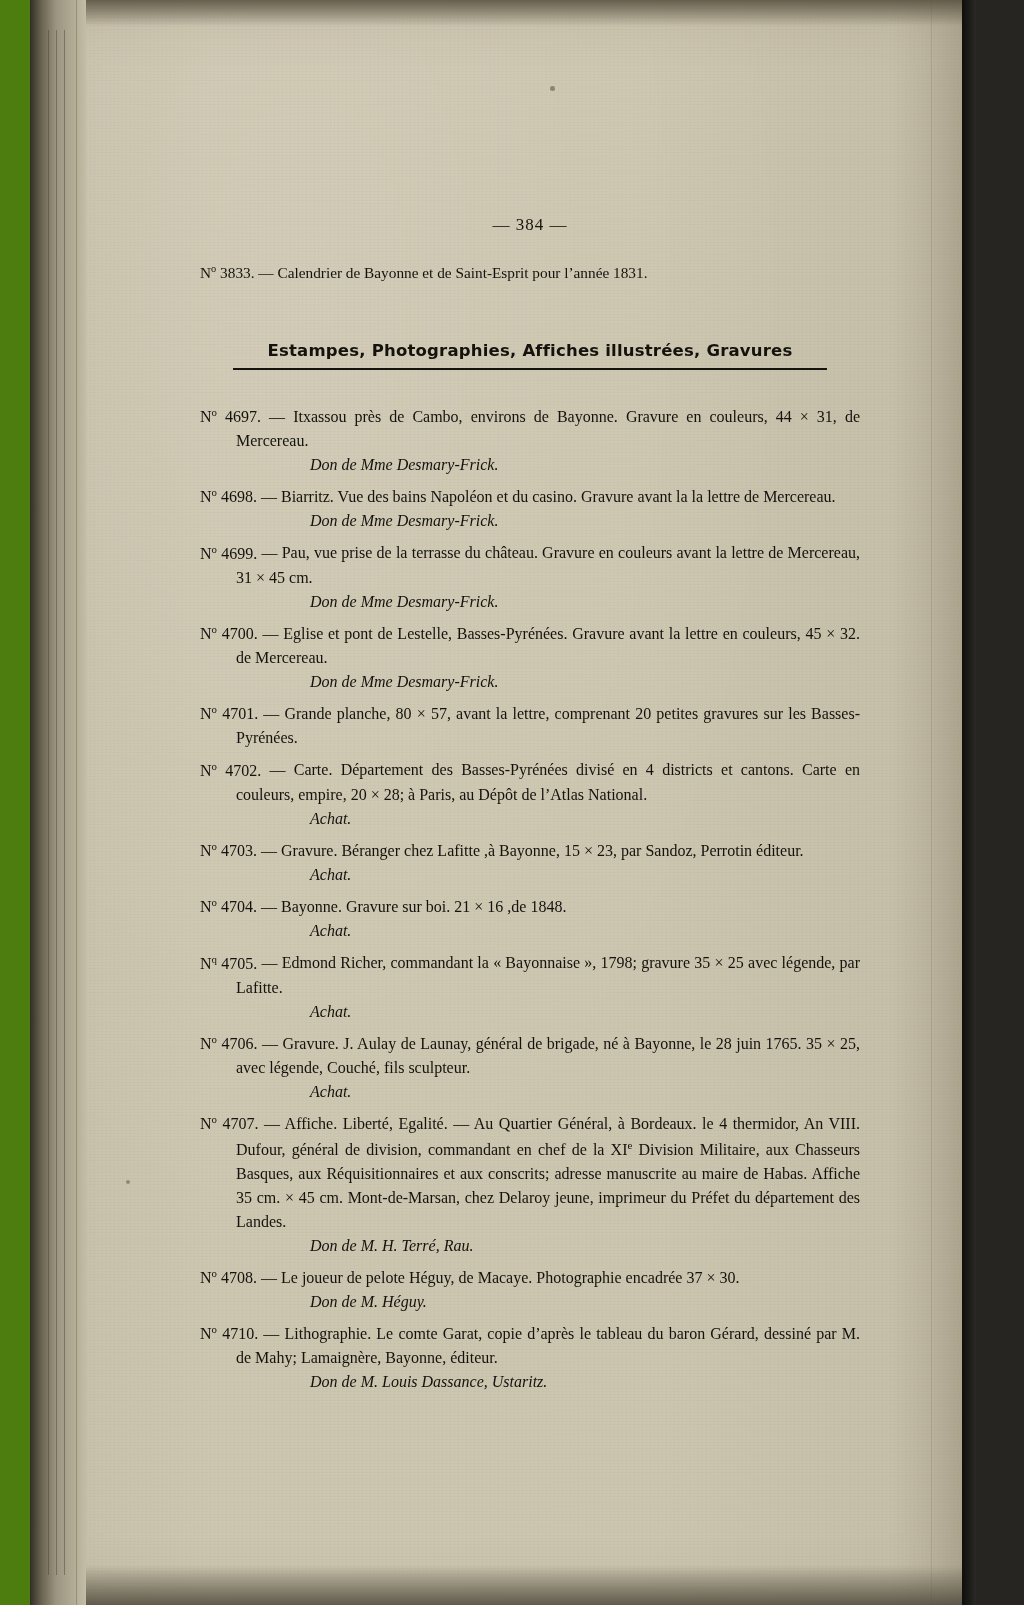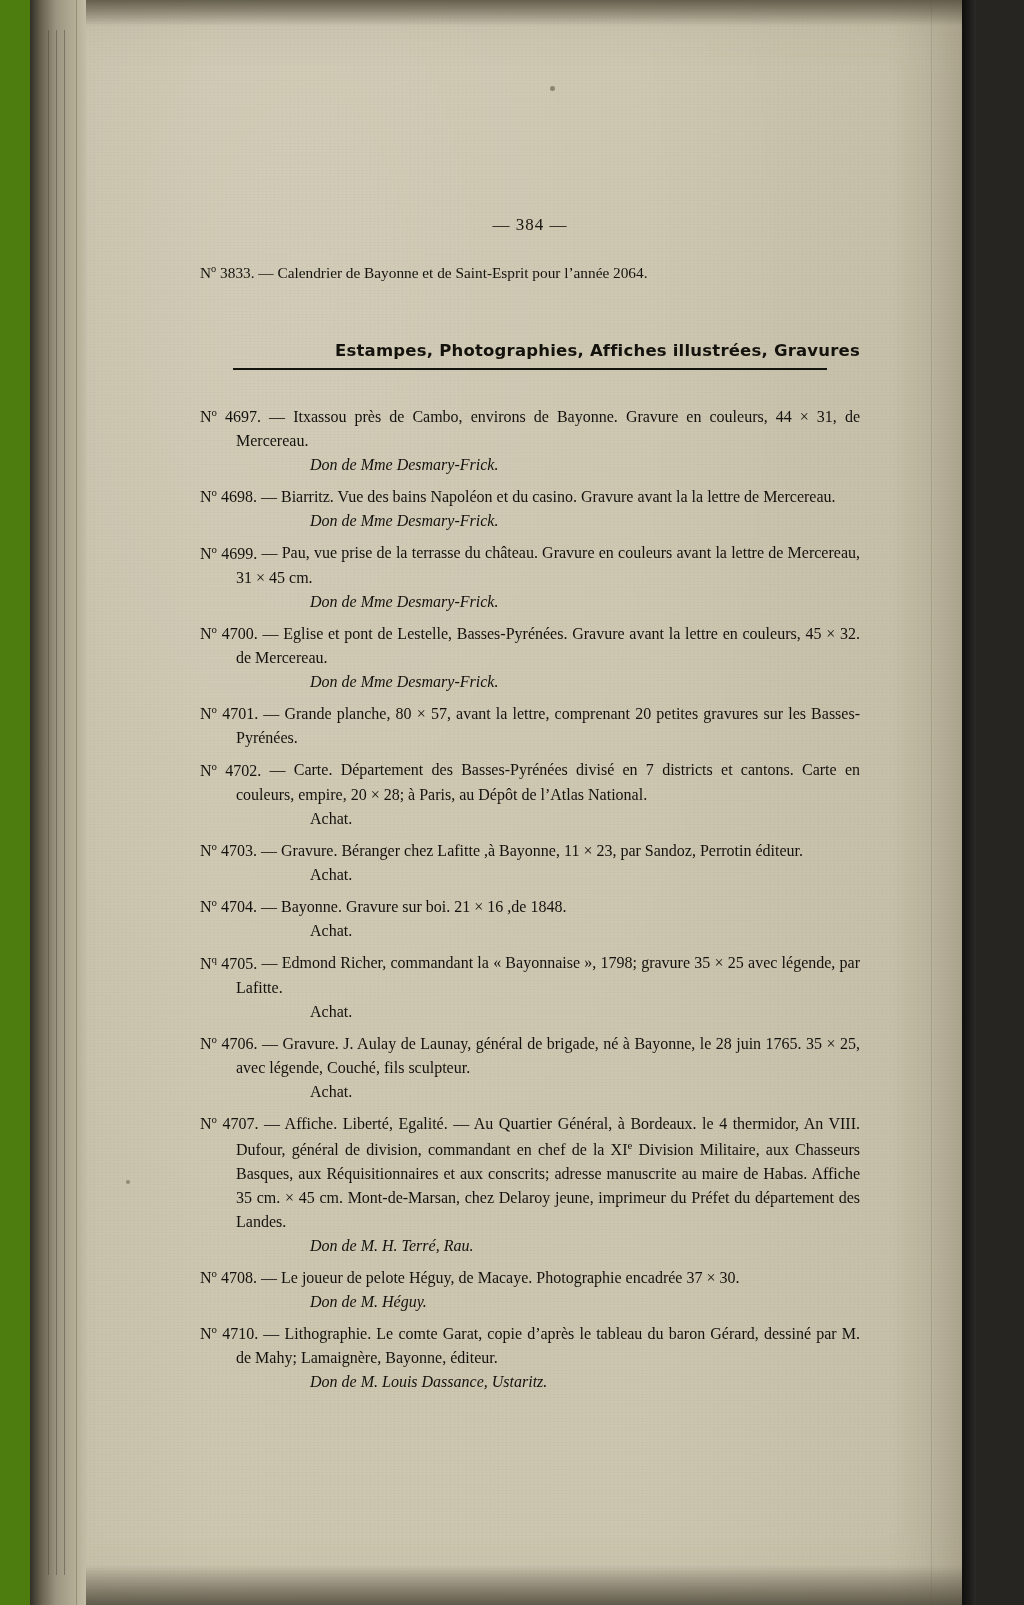--- a/index.html
+++ b/index.html
@@ -117,21 +117,21 @@
   }
 
   .lead-entries {
     margin-top: 26px;
     font-size: 15.3px;
     line-height: 1.55;
   }
 
   .section-title-wrap {
     margin-top: 56px;
-    text-align: right;
+    text-align: center;
   }
   .section-title {
     font-family: "DejaVu Sans", sans-serif;
     font-weight: bold;
     font-size: 16.5px;
     letter-spacing: .2px;
     color: #14120d;
     display: inline-block;
     padding-bottom: 5px;
   }
@@ -160,20 +160,21 @@
     display: inline;
   }
   .don {
     display: block;
     padding-left: 74px;
     font-style: italic;
   }
   .achat {
     display: block;
     padding-left: 74px;
+    font-style: italic;
   }
   sup { font-size: .68em; vertical-align: super; }
 
   
   .blotch {
     position: absolute;
     border-radius: 50%;
     pointer-events: none;
   }
 </style>
@@ -196,36 +197,36 @@
     <div class="page-edge" style="right:30px;opacity:.45;"></div>
 
     <div class="blotch" style="left:520px;top:86px;width:5px;height:5px;background:rgba(60,52,35,.45);"></div>
     <div class="blotch" style="left:96px;top:1180px;width:4px;height:4px;background:rgba(60,52,35,.4);"></div>
 
     <div class="content">
 
       <div class="folio">— 384 —</div>
 
       <div class="lead-entries">
-          <div class="entry"><span class="num">N<sup>o</sup> 3833. </span><span class="body">— Calendrier de Bayonne et de Saint-Esprit pour l’année 2064.</span></div>
+          <div class="entry"><span class="num">N<sup>o</sup> 3833. </span><span class="body">— Calendrier de Bayonne et de Saint-Esprit pour l’année 1831.</span></div>
         </div>
 
       <div class="section-title-wrap">
         <div class="section-title">Estampes, Photographies, Affiches illustrées, Gravures</div>
         <div class="rule"></div>
       </div>
 
       <div class="entries">
           <div class="entry"><span class="num">N<sup>o</sup> 4697. </span><span class="body">— Itxassou près de Cambo, environs de Bayonne. Gravure en couleurs, 44 × 31, de Mercereau.</span><span class="don">Don de Mme Desmary-Frick.</span></div>
           <div class="entry"><span class="num">N<sup>o</sup> 4698. </span><span class="body">— Biarritz. Vue des bains Napoléon et du casino. Gravure avant la la lettre de Mercereau.</span><span class="don">Don de Mme Desmary-Frick.</span></div>
           <div class="entry"><span class="num">N<sup>o</sup> 4699. </span><span class="body">— Pau, vue prise de la terrasse du château. Gravure en couleurs avant la lettre de Mercereau, 31 × 45 cm.</span><span class="don">Don de Mme Desmary-Frick.</span></div>
           <div class="entry"><span class="num">N<sup>o</sup> 4700. </span><span class="body">— Eglise et pont de Lestelle, Basses-Pyrénées. Gravure avant la lettre en couleurs, 45 × 32. de Mercereau.</span><span class="don">Don de Mme Desmary-Frick.</span></div>
           <div class="entry"><span class="num">N<sup>o</sup> 4701. </span><span class="body">— Grande planche, 80 × 57, avant la lettre, comprenant 20 petites gravures sur les Basses-Pyrénées.</span></div>
-          <div class="entry"><span class="num">N<sup>o</sup> 4702. </span><span class="body">— Carte. Département des Basses-Pyrénées divisé en 7 districts et cantons. Carte en couleurs, empire, 20 × 28; à Paris, au Dépôt de l’Atlas National.</span><span class="achat">Achat.</span></div>
-          <div class="entry"><span class="num">N<sup>o</sup> 4703. </span><span class="body">— Gravure. Béranger chez Lafitte ,à Bayonne, 11 × 23, par Sandoz, Perrotin éditeur.</span><span class="achat">Achat.</span></div>
+          <div class="entry"><span class="num">N<sup>o</sup> 4702. </span><span class="body">— Carte. Département des Basses-Pyrénées divisé en 4 districts et cantons. Carte en couleurs, empire, 20 × 28; à Paris, au Dépôt de l’Atlas National.</span><span class="achat">Achat.</span></div>
+          <div class="entry"><span class="num">N<sup>o</sup> 4703. </span><span class="body">— Gravure. Béranger chez Lafitte ,à Bayonne, 15 × 23, par Sandoz, Perrotin éditeur.</span><span class="achat">Achat.</span></div>
           <div class="entry"><span class="num">N<sup>o</sup> 4704. </span><span class="body">— Bayonne. Gravure sur boi. 21 × 16 ,de 1848.</span><span class="achat">Achat.</span></div>
           <div class="entry"><span class="num">N<sup>q</sup> 4705. </span><span class="body">— Edmond Richer, commandant la « Bayonnaise », 1798; gravure 35 × 25 avec légende, par Lafitte.</span><span class="achat">Achat.</span></div>
           <div class="entry"><span class="num">N<sup>o</sup> 4706. </span><span class="body">— Gravure. J. Aulay de Launay, général de brigade, né à Bayonne, le 28 juin 1765. 35 × 25, avec légende, Couché, fils sculpteur.</span><span class="achat">Achat.</span></div>
           <div class="entry"><span class="num">N<sup>o</sup> 4707. </span><span class="body">— Affiche. Liberté, Egalité. — Au Quartier Général, à Bordeaux. le 4 thermidor, An VIII. Dufour, général de division, commandant en chef de la XI<sup>e</sup> Division Militaire, aux Chasseurs Basques, aux Réquisitionnaires et aux conscrits; adresse manuscrite au maire de Habas. Affiche 35 cm. × 45 cm. Mont-de-Marsan, chez Delaroy jeune, imprimeur du Préfet du département des Landes.</span><span class="don">Don de M. H. Terré, Rau.</span></div>
           <div class="entry"><span class="num">N<sup>o</sup> 4708. </span><span class="body">— Le joueur de pelote Héguy, de Macaye. Photographie encadrée 37 × 30.</span><span class="don">Don de M. Héguy.</span></div>
           <div class="entry"><span class="num">N<sup>o</sup> 4710. </span><span class="body">— Lithographie. Le comte Garat, copie d’après le tableau du baron Gérard, dessiné par M. de Mahy; Lamaignère, Bayonne, éditeur.</span><span class="don">Don de M. Louis Dassance, Ustaritz.</span></div>
         </div>
 
     </div>
   </div>

